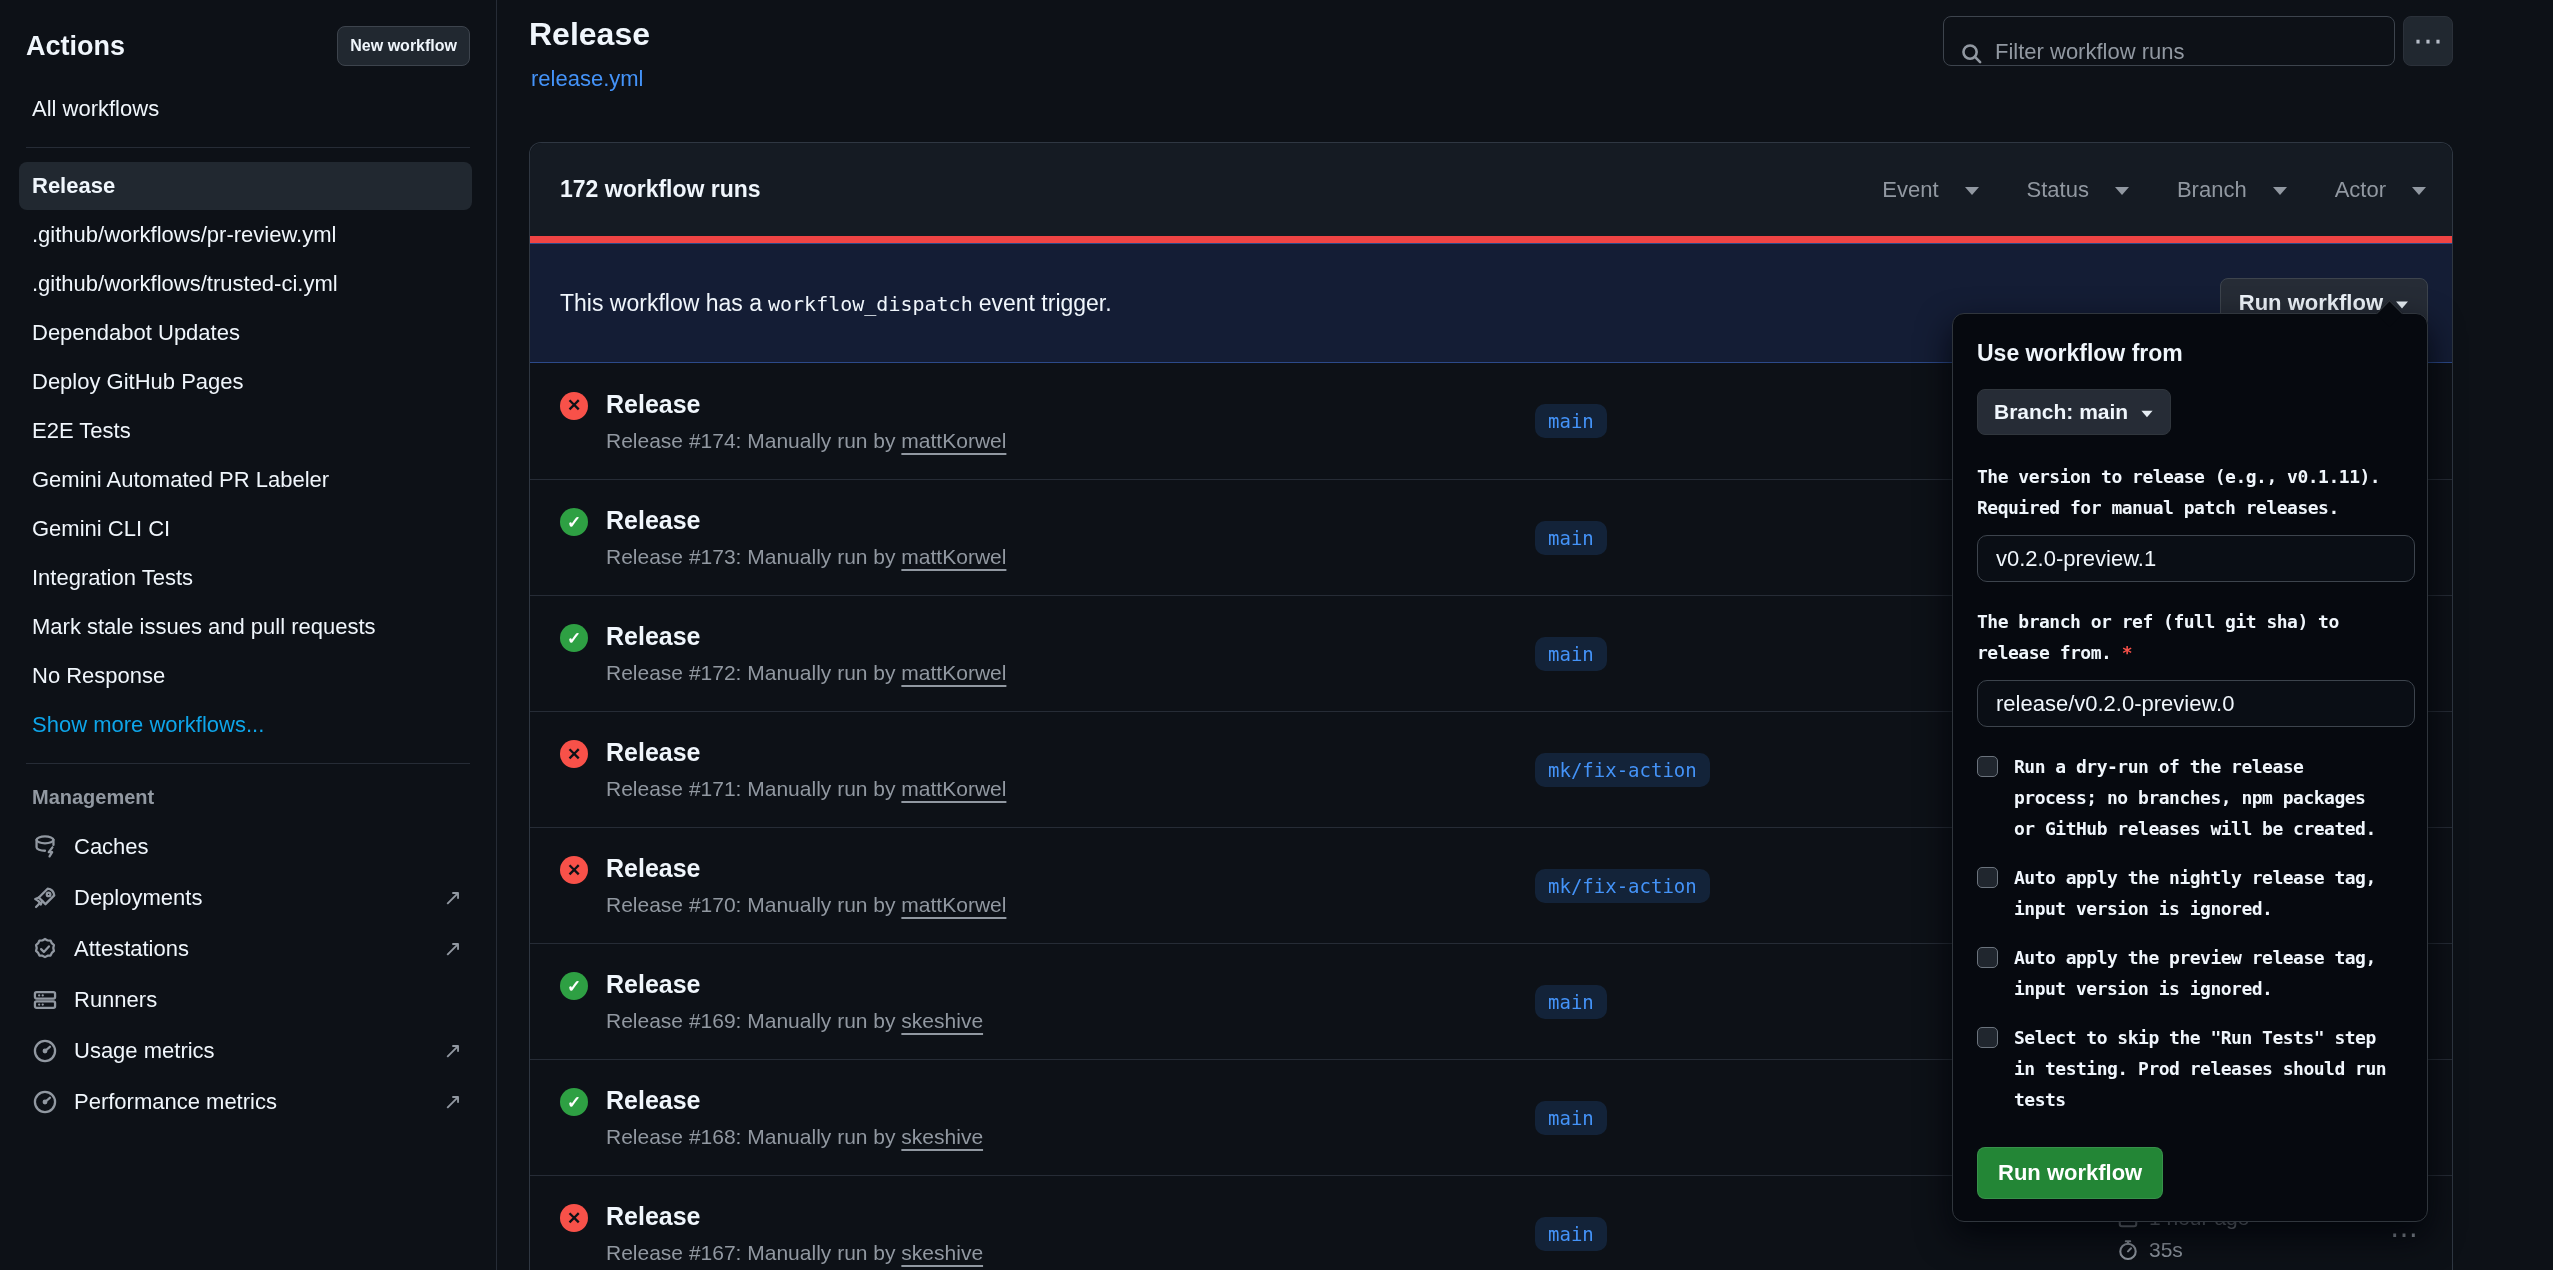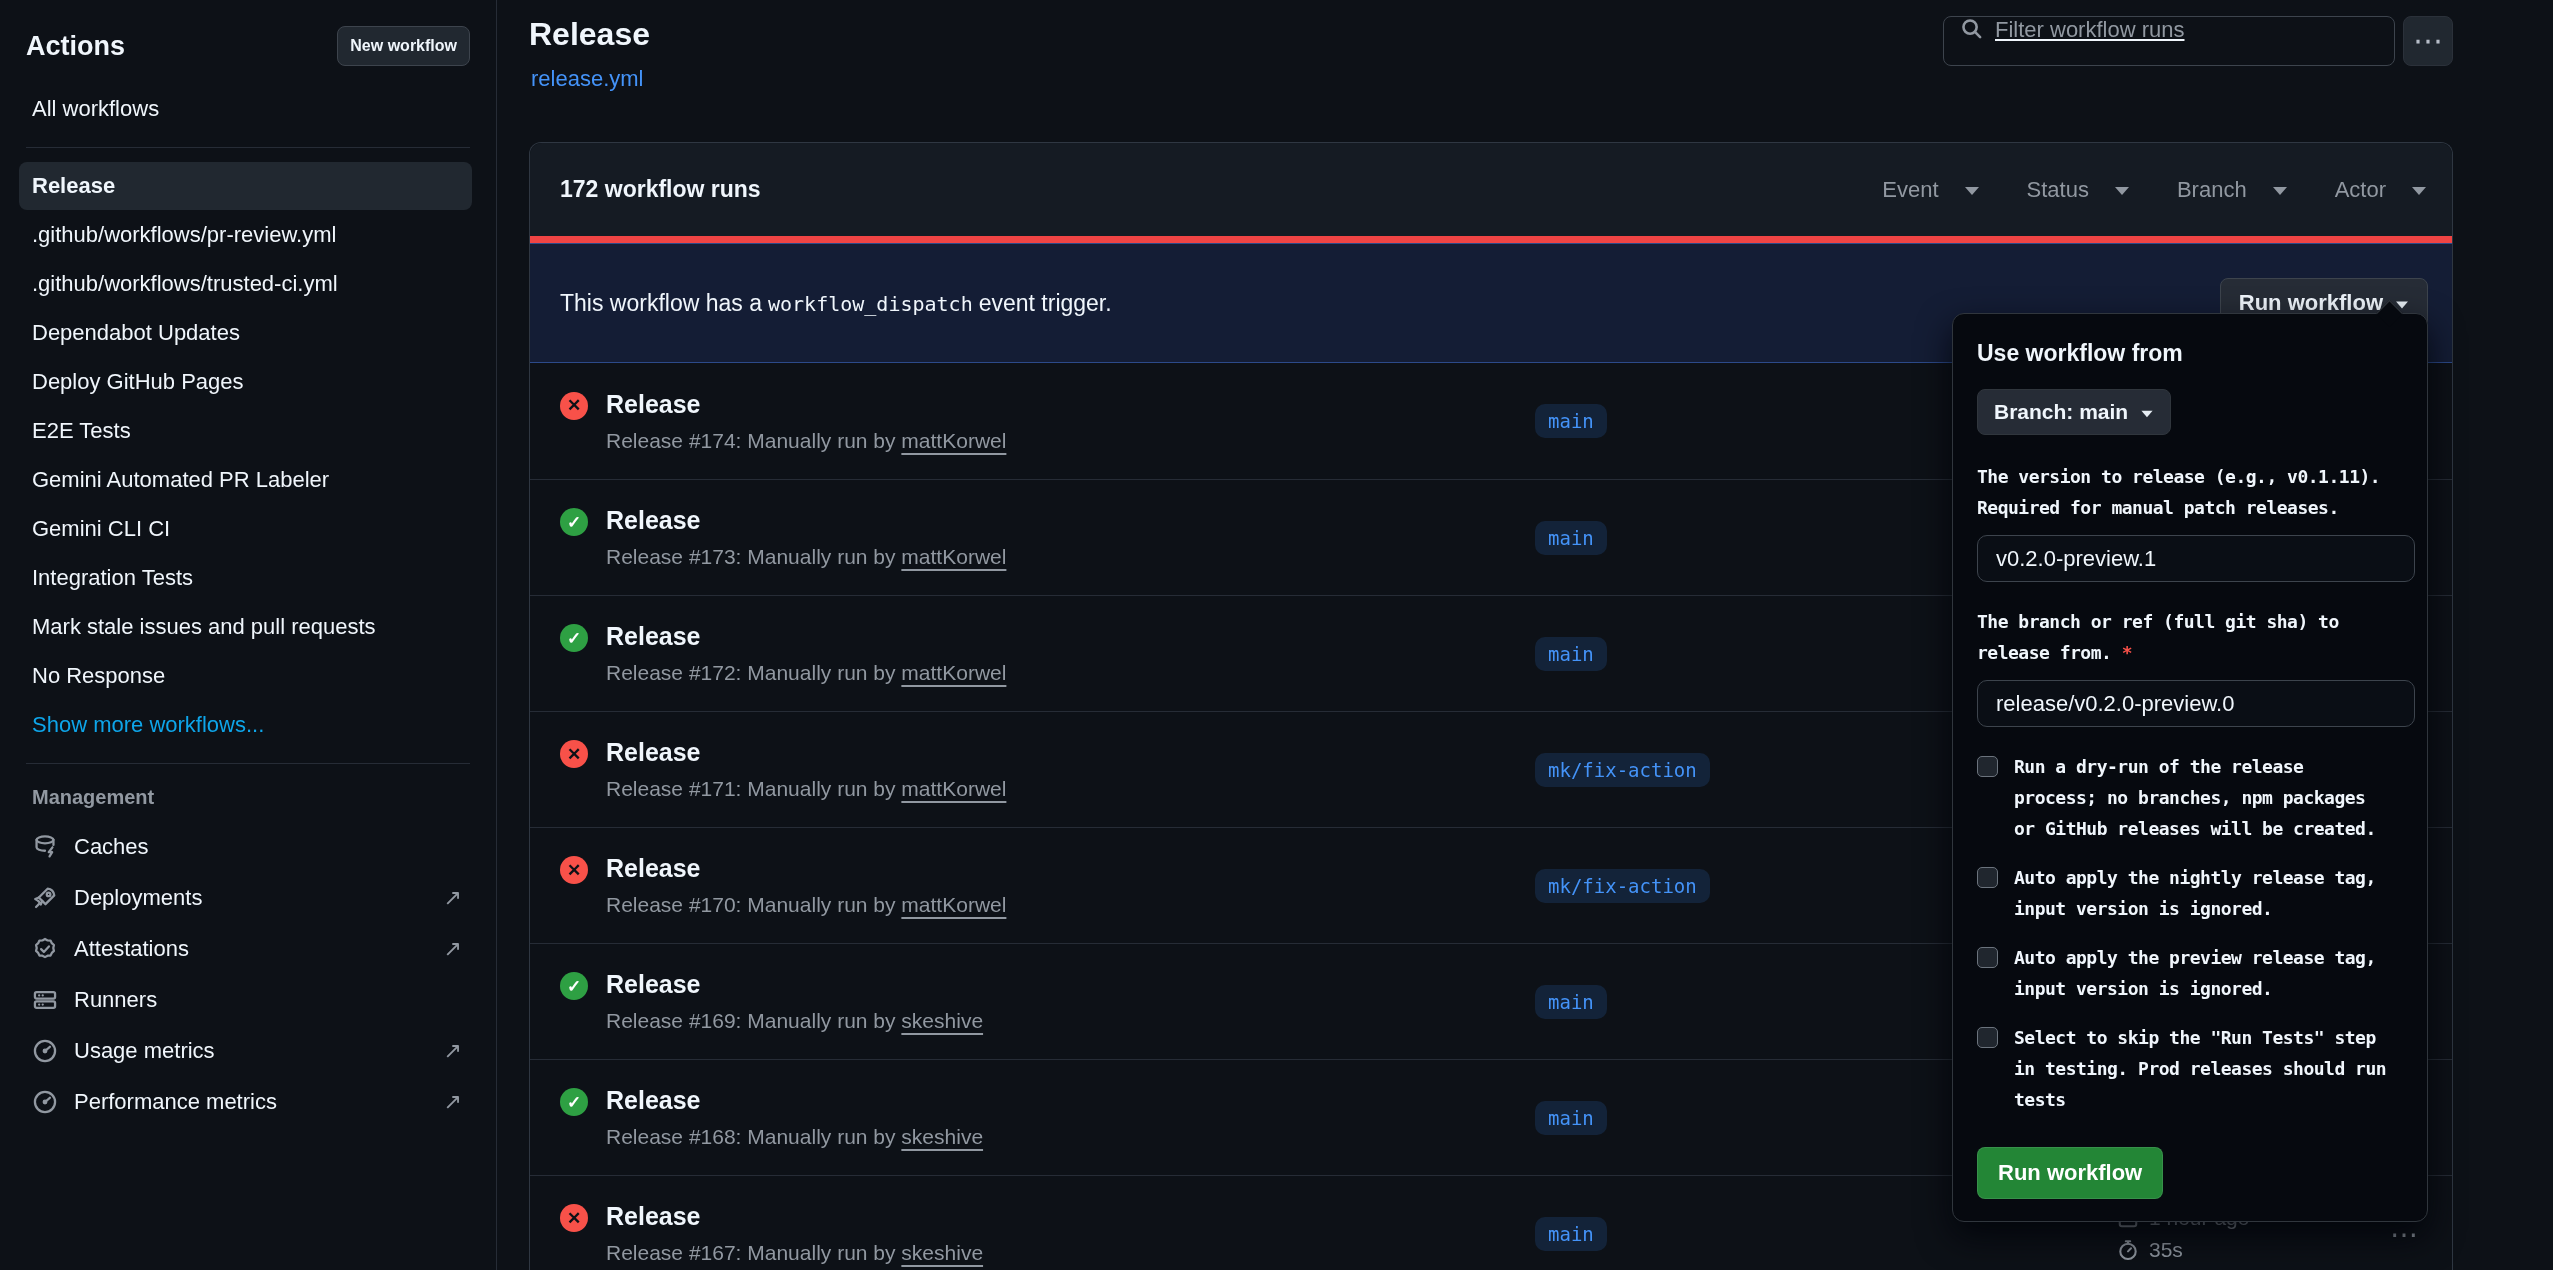--- a/index.html
+++ b/index.html
@@ -43,21 +43,21 @@
   .sb-mitem .ext { margin-left:auto; color:#9198a1; font-size:22px; }
 
   
   .main { flex:1; position:relative; }
   .top { position:relative; height:142px; }
   .page-title { position:absolute; left:32px; top:16px; font-size:32px; font-weight:600; }
   .file-link { position:absolute; left:34px; top:66px; font-size:22px; color:#4493f8; text-decoration:none; cursor:pointer; }
   .search {
     position:absolute; top:16px; right:158px; width:452px; height:50px;
     border:1px solid #3d444d; border-radius:8px; background:#0d1117;
-    display:flex; align-items:flex-start; gap:12px; padding:0 16px; cursor:text;text-decoration:underline;
+    display:flex; align-items:flex-end; gap:12px; padding:0 16px; cursor:text;
   }
   .search svg { width:23px; height:23px; stroke:#9198a1; fill:none; stroke-width:1.8; stroke-linecap:round; }
   .search input {
     flex:1; background:transparent; border:none; outline:none; color:#f0f6fc;
     font-size:22px; font-family:"Liberation Sans", sans-serif;
   }
   .search input::placeholder { color:#9198a1; }
   .kebab-btn {
     position:absolute; top:16px; right:100px; width:50px; height:50px;
     background:#212830; border:1px solid #2b313a; border-radius:8px; color:#b7bdc8;

